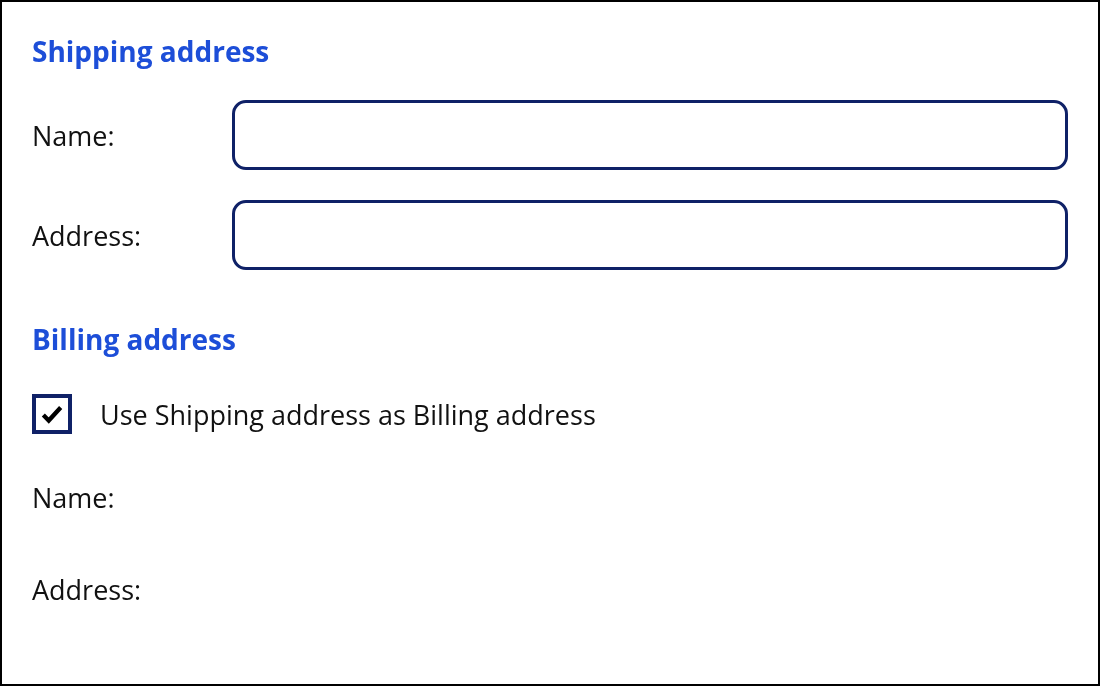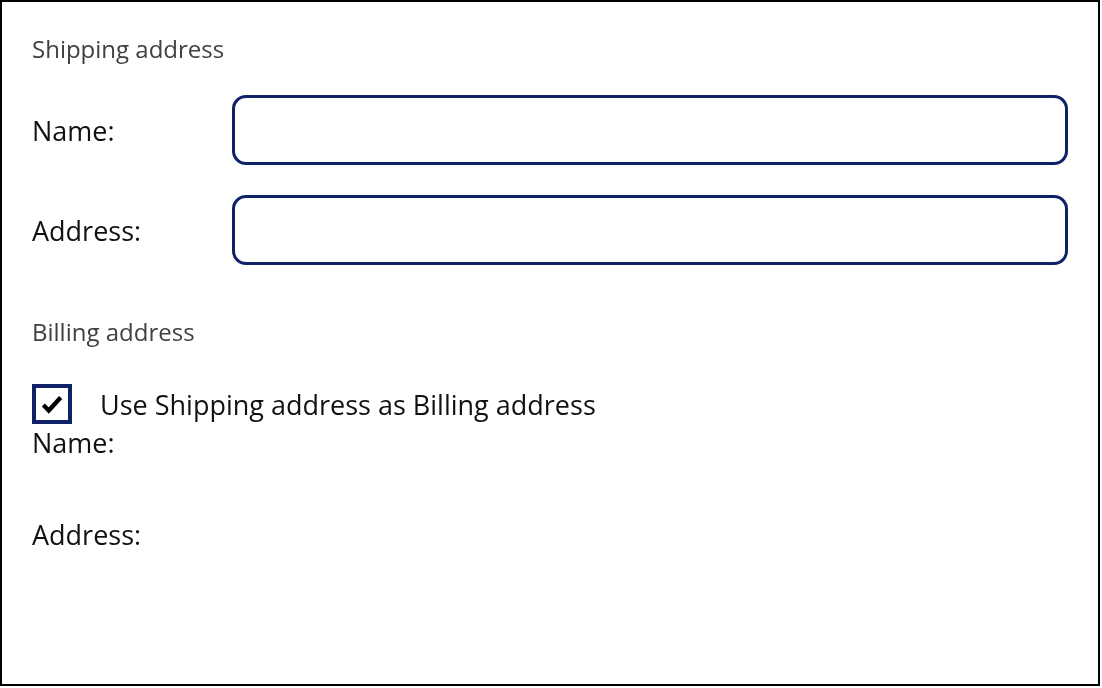--- a/index.html
+++ b/index.html
@@ -14,23 +14,23 @@
     }
     .container {
       width: 1100px;
       height: 686px;
       border: 2px solid #000;
       padding: 30px 30px 30px 30px;
       background: #fff;
       position: relative;
     }
     .section-heading {
-      font-size: 24px;
-      font-weight: 400;
-      color: #404040;
+      font-size: 28px;
+      font-weight: 700;
+      color: #1d4ed8;
       margin-bottom: 30px;
     }
     .section-heading.billing {
       margin-top: 50px;
       margin-bottom: 36px;
     }
     .form-row {
       display: flex;
       align-items: center;
       margin-bottom: 30px;
@@ -47,20 +47,21 @@
       border: 3px solid #0f2167;
       border-radius: 14px;
       font-size: 24px;
       padding: 0 16px;
       outline: none;
       background: #fff;
     }
     .checkbox-row {
       display: flex;
       align-items: center;
+      margin-bottom: 45px;
       margin-top: 10px;
     }
     .checkbox-box {
       width: 40px;
       height: 40px;
       border: 4px solid #0f2167;
       display: flex;
       align-items: center;
       justify-content: center;
       flex-shrink: 0;

